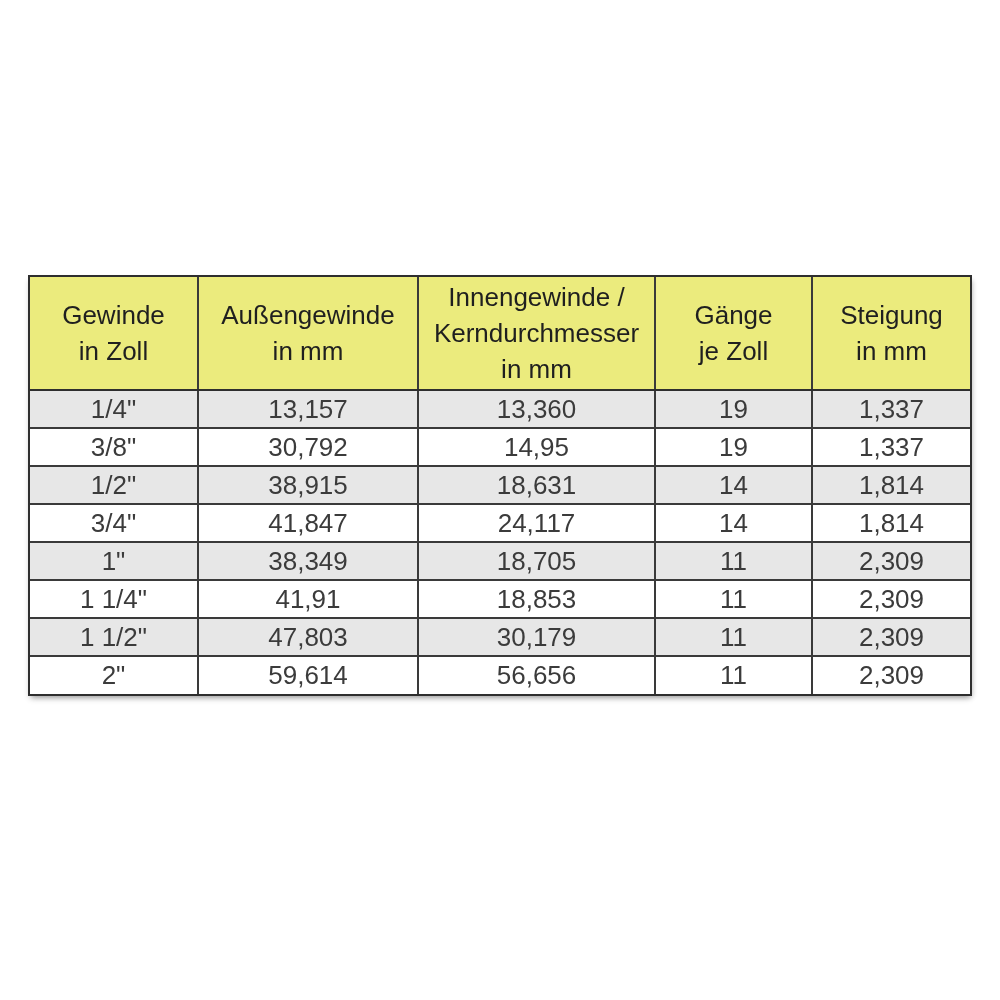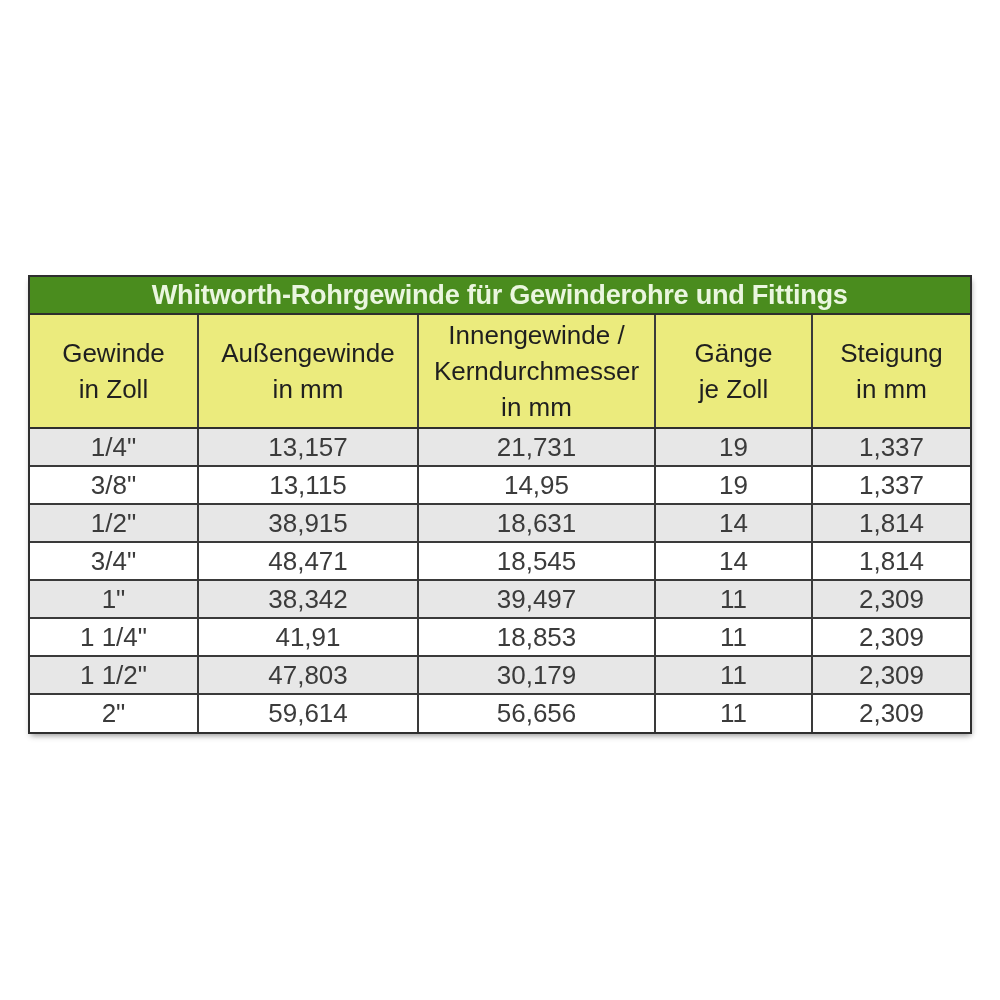--- a/index.html
+++ b/index.html
@@ -80,23 +80,20 @@
     height:38px;
     font-size:26px;
     background:var(--row-white);
   }
   tbody tr:nth-child(odd) td{background:var(--row-alt);}
 </style>
 </head>
 <body>
 
 <div class="table-wrap">
-  <div class="title-bar">
-    <span class="title-text">Whitworth-Rohrgewinde für Gewinderohre und Fittings</span>
-  </div>
   <table>
     <colgroup>
       <col class="c1">
         <col class="c2">
         <col class="c3">
         <col class="c4">
         <col class="c5">
     </colgroup>
     <thead>
         <tr>
@@ -110,49 +107,49 @@
           <th>Gänge
 je Zoll</th>
           <th>Steigung
 in mm</th>
         </tr>
       </thead>
     <tbody>
         <tr>
           <td>1/4"</td>
           <td>13,157</td>
-          <td>21,731</td>
+          <td>13,360</td>
           <td>19</td>
           <td>1,337</td>
         </tr>
         <tr>
           <td>3/8"</td>
-          <td>13,115</td>
+          <td>30,792</td>
           <td>14,95</td>
           <td>19</td>
           <td>1,337</td>
         </tr>
         <tr>
           <td>1/2"</td>
           <td>38,915</td>
           <td>18,631</td>
           <td>14</td>
           <td>1,814</td>
         </tr>
         <tr>
           <td>3/4"</td>
-          <td>48,471</td>
-          <td>18,545</td>
+          <td>41,847</td>
+          <td>24,117</td>
           <td>14</td>
           <td>1,814</td>
         </tr>
         <tr>
           <td>1"</td>
-          <td>38,342</td>
-          <td>39,497</td>
+          <td>38,349</td>
+          <td>18,705</td>
           <td>11</td>
           <td>2,309</td>
         </tr>
         <tr>
           <td>1 1/4"</td>
           <td>41,91</td>
           <td>18,853</td>
           <td>11</td>
           <td>2,309</td>
         </tr>

